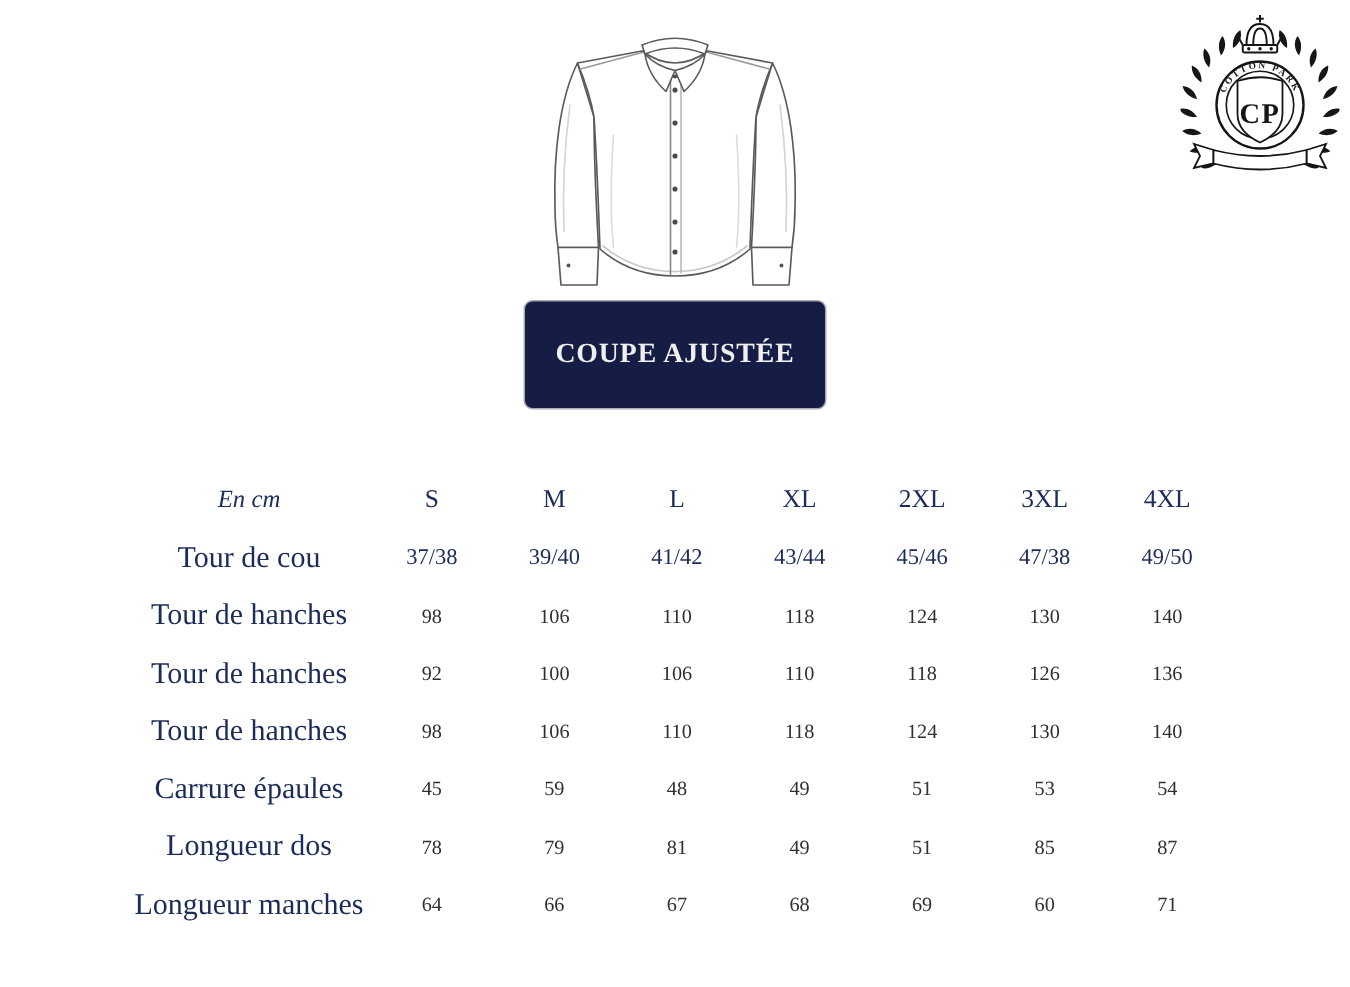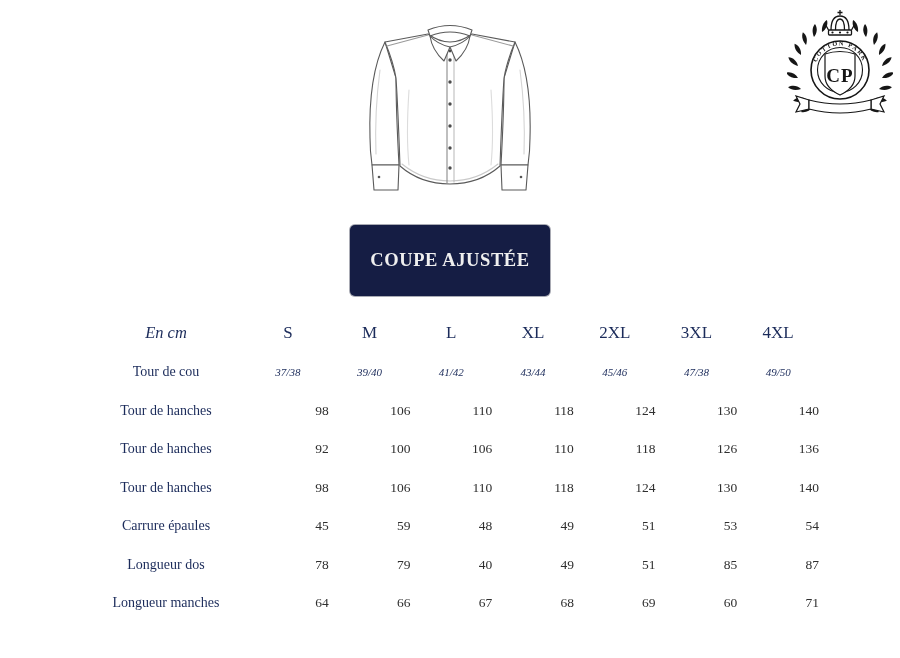--- a/index.html
+++ b/index.html
@@ -22,37 +22,36 @@
   
   .crest{position:absolute;left:787px;top:8px;width:106px;height:114px;}
 
   
   .banner{
     position:absolute;left:350px;top:201px;width:200px;height:71px;
     background:var(--banner-bg);
     border-radius:5px;
     display:flex;align-items:center;justify-content:center;
     box-shadow:0 0 0 1px rgba(10,14,40,.35);
-    margin-top:24px;
   }
   .banner-label{
     color:var(--banner-text);
     font-size:18.5px;font-weight:700;letter-spacing:.6px;
   }
 
   
   .size-table{position:absolute;left:85px;top:312px;width:734px;}
   .t-row{display:flex;align-items:center;height:38.5px;}
   .t-row.header{height:41px;}
-  .t-label{width:162px;text-align:center;font-size:14px;color:var(--navy);}
+  .t-label{width:162px;text-align:center;font-size:20px;color:var(--navy);}
   .t-label.unit{font-style:italic;font-size:16.5px;}
   .t-cell{flex:1;text-align:center;}
   .t-row.header .t-cell{font-size:17px;color:var(--navy);}
-  .t-cell.neck{font-size:11px;color:var(--navy);font-style:italic;}
-  .t-cell.num{font-size:13.5px;color:var(--value);text-align:right;}
+  .t-cell.neck{font-size:15px;color:var(--navy);}
+  .t-cell.num{font-size:13.5px;color:var(--value);}
 </style>
 </head>
 <body>
 
 <div class="stage">
 
   <div class="shirt">
     <svg viewBox="0 0 188 192" width="188" height="192" fill="none" stroke="#5a5a5a" stroke-width="1.1" stroke-linejoin="round" stroke-linecap="round">
 
       <path d="M29,34 C17,58 13,95 14,130 C14,140 15,150 16,157 L43,157 C41,120 40,95 40,70 Z" fill="#ffffff"></path>
@@ -249,21 +248,21 @@
         <div class="t-cell num">48</div>
         <div class="t-cell num">49</div>
         <div class="t-cell num">51</div>
         <div class="t-cell num">53</div>
         <div class="t-cell num">54</div>
       </div>
       <div class="t-row">
         <div class="t-label">Longueur dos</div>
         <div class="t-cell num">78</div>
         <div class="t-cell num">79</div>
-        <div class="t-cell num">40</div>
+        <div class="t-cell num">81</div>
         <div class="t-cell num">49</div>
         <div class="t-cell num">51</div>
         <div class="t-cell num">85</div>
         <div class="t-cell num">87</div>
       </div>
       <div class="t-row">
         <div class="t-label">Longueur manches</div>
         <div class="t-cell num">64</div>
         <div class="t-cell num">66</div>
         <div class="t-cell num">67</div>

